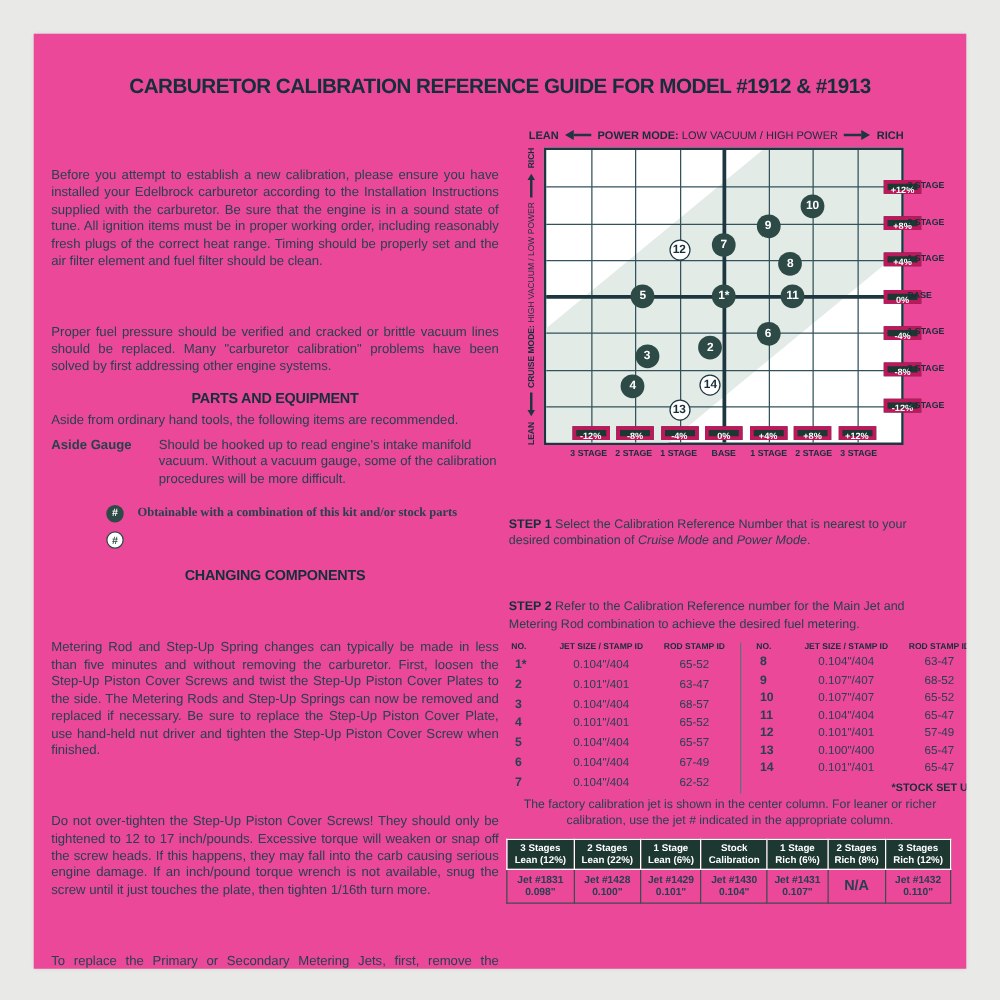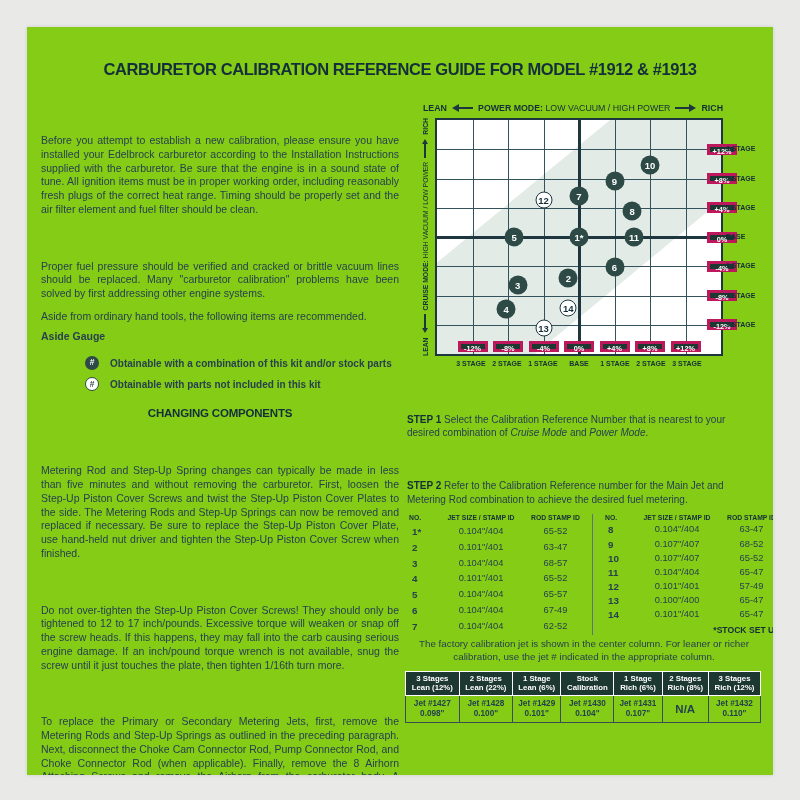--- a/index.html
+++ b/index.html
@@ -1,35 +1,35 @@
 <!DOCTYPE html>
 <html><head>
 <meta charset="utf-8">
 <style>
   * { margin:0; padding:0; box-sizing:border-box; }
   html,body { width:800px; height:800px; }
   body { background:#e9e9e7; font-family:"Liberation Sans", sans-serif; color:#27414e; position:relative; }
-  .page { position:absolute; left:27px; top:27px; width:746px; height:748px; background:#84cc16; overflow:hidden; box-shadow:0 0 4px rgba(0,0,0,.12); }
+  .page { position:absolute; left:27px; top:27px; width:746px; height:748px; background:#ec4899; overflow:hidden; box-shadow:0 0 4px rgba(0,0,0,.12); }
   .doc-title { position:absolute; top:33px; left:0; width:100%; text-align:center; font-size:16.5px; font-weight:bold; color:#142f3a; letter-spacing:-0.4px; }
 
   
   .left-col { position:absolute; left:14px; top:64px; width:358px; font-size:10.5px; line-height:1.31; }
   .left-col p { text-align:justify; }
   .para { margin-bottom:9px;margin-top:43px; }
   .sec-head { text-align:center; font-weight:bold; font-size:11.5px; color:#142f3a; margin:11px 0 3px 0; letter-spacing:-0.2px; }
   .caution-head { font-weight:bold; font-size:11px; color:#142f3a; margin:9px 0 1px 0; }
   .equip-row { display:flex; margin-top:6px; }
   .equip-name { font-weight:bold; width:86px; flex:0 0 86px; }
   .equip-desc { flex:1; }
   .legend { margin:13px 0 0 44px; }
   .legend-row { display:flex; align-items:center; margin-bottom:7px; }
   .hash-icon { width:14px; height:14px; border-radius:50%; flex:0 0 14px; text-align:center; line-height:13px; font-size:8.5px; font-weight:bold; margin-right:11px; }
   .hash-filled { background:#2d4a47; color:#ffffff; }
   .hash-outline { background:#ffffff; color:#2d4a47; border:1.4px solid #2d4a47; }
-  .legend-text { font-weight:bold; font-size:10px; }
+  .legend-text { font-weight:bold; font-size:10px;font-family:Liberation Serif, serif; }
 
   
   .right-col { position:absolute; left:378px; top:64px; width:358px; }
 
   .axis-top { display:flex; align-items:center; gap:5px; width:300px; margin:12px 0 5px 18px; font-size:8.8px; font-weight:bold; color:#142f3a; }
   .axis-top .desc { font-weight:normal; }
   .arrow { flex:1; display:flex; align-items:center; min-width:18px; }
   .shaft { flex:1; height:1.7px; background:#1d3640; }
   .tri-left { width:0; height:0; border-top:4px solid transparent; border-bottom:4px solid transparent; border-right:7px solid #1d3640; }
   .tri-right { width:0; height:0; border-top:4px solid transparent; border-bottom:4px solid transparent; border-left:7px solid #1d3640; }
@@ -81,34 +81,35 @@
 </head>
 <body>
 
 <div class="page">
 
   <div class="doc-title">CARBURETOR CALIBRATION REFERENCE GUIDE FOR MODEL #1912 &amp; #1913</div>
 
   <div class="left-col">
     <p class="para">Before you attempt to establish a new calibration, please ensure you have installed your Edelbrock carburetor according to the Installation Instructions supplied with the carburetor. Be sure that the engine is in a sound state of tune. All ignition items must be in proper working order, including reasonably fresh plugs of the correct heat range. Timing should be properly set and the air filter element and fuel filter should be clean.</p>
     <p class="para">Proper fuel pressure should be verified and cracked or brittle vacuum lines should be replaced. Many "carburetor calibration" problems have been solved by first addressing other engine systems.</p>
+    <div class="sec-head">PARTS AND EQUIPMENT</div>
     <p style="text-align:left;">Aside from ordinary hand tools, the following items are recommended.</p>
     <div id="equipment">
         <div class="equip-row">
           <div class="equip-name">Aside Gauge</div>
+          <div class="equip-desc">Should be hooked up to read engine's intake manifold vacuum. Without a vacuum gauge, some of the calibration procedures will be more difficult.</div>
         </div>
       </div>
     <div class="legend" id="legend">
         <div class="legend-row">
           <span class="hash-icon hash-filled">#</span>
           <span class="legend-text">Obtainable with a combination of this kit and/or stock parts</span>
         </div>
         <div class="legend-row">
           <span class="hash-icon hash-outline">#</span>
-          <span class="legend-text">Obtainable with parts not included in this kit</span>
         </div>
       </div>
     <div class="sec-head" style="margin-top:15px;">CHANGING COMPONENTS</div>
     <p class="para">Metering Rod and Step-Up Spring changes can typically be made in less than five minutes and without removing the carburetor. First, loosen the Step-Up Piston Cover Screws and twist the Step-Up Piston Cover Plates to the side. The Metering Rods and Step-Up Springs can now be removed and replaced if necessary. Be sure to replace the Step-Up Piston Cover Plate, use hand-held nut driver and tighten the Step-Up Piston Cover Screw when finished.</p>
     <p class="para">Do not over-tighten the Step-Up Piston Cover Screws! They should only be tightened to 12 to 17 inch/pounds. Excessive torque will weaken or snap off the screw heads. If this happens, they may fall into the carb causing serious engine damage. If an inch/pound torque wrench is not available, snug the screw until it just touches the plate, then tighten 1/16th turn more.</p>
     <p class="para">To replace the Primary or Secondary Metering Jets, first, remove the Metering Rods and Step-Up Springs as outlined in the preceding paragraph. Next, disconnect the Choke Cam Connector Rod, Pump Connector Rod, and Choke Connector Rod (when applicable). Finally, remove the 8 Airhorn Attaching Screws and remove the Airhorn from the carburetor body. A standard flat head screwdriver can now be used to remove the appropriate Metering Jets. Once the desired Metering Jets have been installed the carburetor may be reassembled by reversing the above procedure.</p>
   </div>
 
   <div class="right-col">
 
@@ -300,21 +301,21 @@
             </th>
             <th>
               <div>3 Stages</div>
               <div>Rich (12%)</div>
             </th>
           </tr>
         </thead>
       <tbody>
           <tr id="sbody">
             <td>
-              <div>Jet #1427</div>
+              <div>Jet #1831</div>
               <div>0.098"</div>
             </td>
             <td>
               <div>Jet #1428</div>
               <div>0.100"</div>
             </td>
             <td>
               <div>Jet #1429</div>
               <div>0.101"</div>
             </td>

